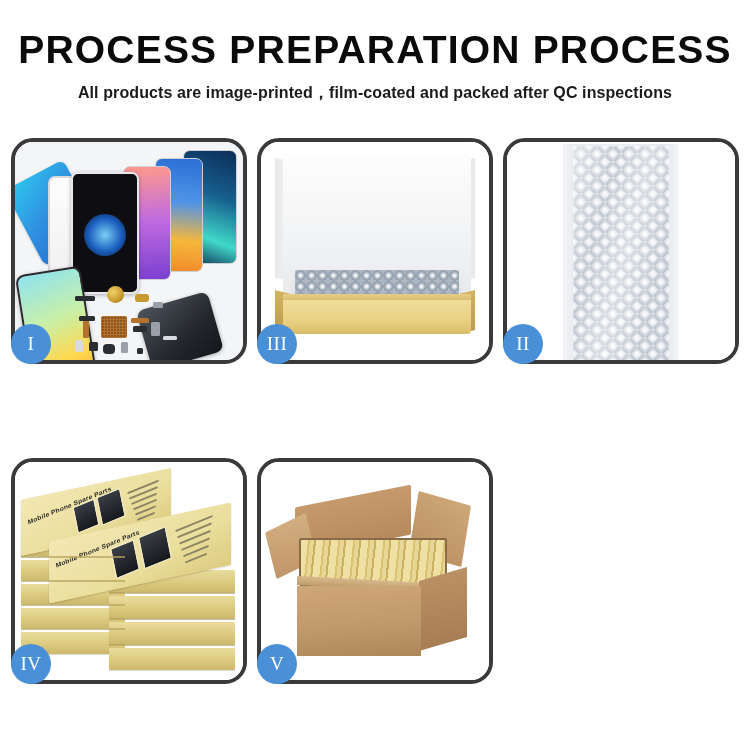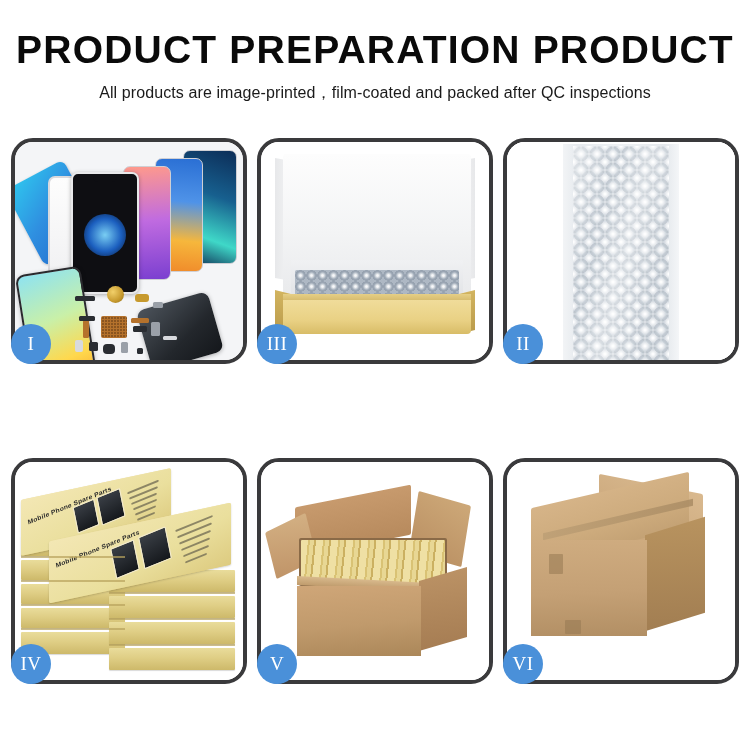--- a/index.html
+++ b/index.html
@@ -19,21 +19,21 @@
     font-weight:700;
     letter-spacing:1.2px;
     color:#0a0a0a;
     line-height:1;
     white-space:nowrap;
     font-family:"Liberation Sans","DejaVu Sans",sans-serif;
   }
   .subtitle{
     margin-top:14px;
     font-size:16px;
-    font-weight:400;
+    font-weight:700;
     color:#1a1a1a;
     letter-spacing:.1px;
     white-space:nowrap;
   }
 
   
   .grid{
     position:absolute;
     left:11px;top:138px;
     width:728px;
@@ -344,21 +344,21 @@
   .s-tab{
     position:absolute;background:rgba(150,120,82,.55);border-radius:1px;
   }
 </style>
 </head>
 <body>
 
 <div class="page">
 
   <div class="header">
-    <div class="title">PRODUCT PREPARATION PRODUCT</div>
+    <div class="title">PROCESS PREPARATION PROCESS</div>
     <div class="subtitle">All products are image-printed，film-coated and packed after QC inspections</div>
   </div>
 
   <div class="grid">
 
     <div class="panel panel-i">
       <div class="panel-inner">
         <div class="phones">
           <div class="ph ph1">
               <span class="ph1b"></span>
@@ -486,29 +486,15 @@
           <div class="c-inner"></div>
           <div class="c-content"></div>
           <div class="c-rim"></div>
           <div class="c-side"></div>
           <div class="c-front"></div>
         </div>
       </div>
       <div class="badge">V</div>
     </div>
 
-    <div class="panel">
-      <div class="panel-inner">
-        <div style="position:absolute;inset:0;">
-          <div class="s-top2"></div>
-          <div class="s-top"></div>
-          <div class="s-tape"></div>
-          <div class="s-side"></div>
-          <div class="s-front"></div>
-          <div class="s-tab" style="left:42px;top:92px;width:14px;height:20px;"></div>
-          <div class="s-tab" style="left:58px;top:158px;width:16px;height:14px;"></div>
-        </div>
-      </div>
-      <div class="badge">VI</div>
-    </div>
 
   </div>
 </div>
 
 </body></html>

